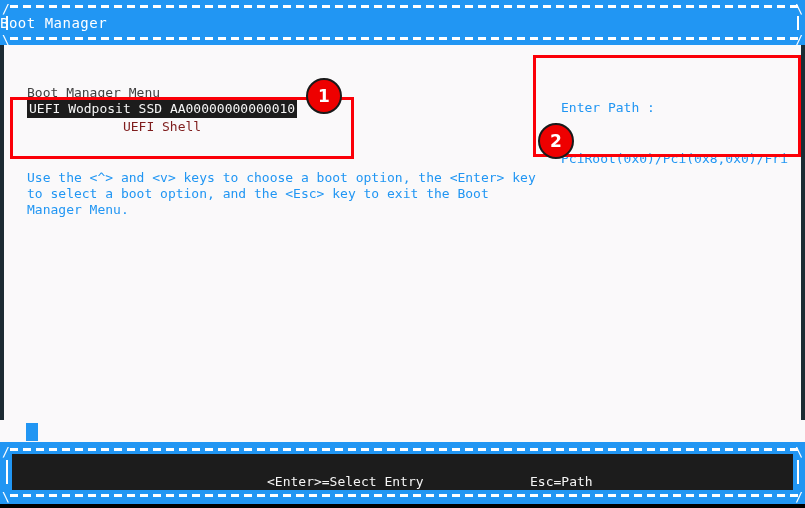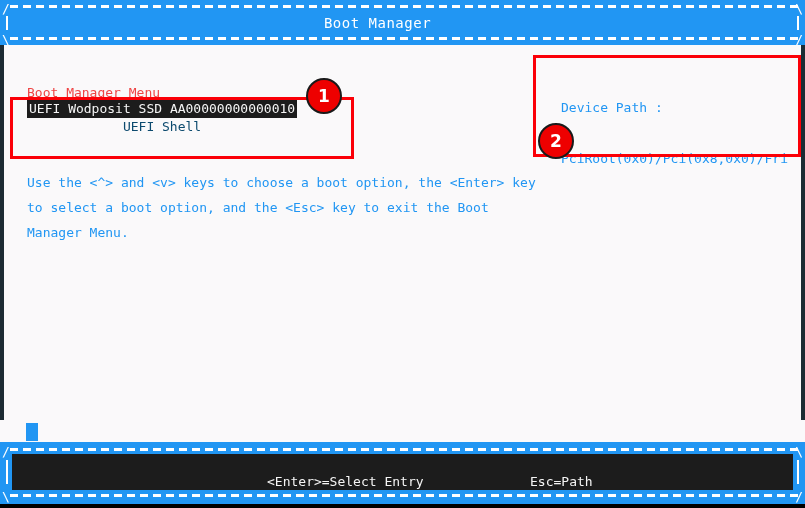--- a/index.html
+++ b/index.html
@@ -27,21 +27,20 @@
     width: 805px;
     height: 45px;
     background: #2196f3;
     overflow: hidden;
   }
   .title-text {
     position: absolute;
     left: 0;
     top: 15px;
     width: 755px;
-    text-align: center;
     color: #ffffff;
     font-size: 14px;
     line-height: 16px;
     letter-spacing: 0.5px;
     white-space: pre;
   }
   .tb-dash {
     position: absolute;
     left: 10px;
     width: 788px;
@@ -95,50 +94,50 @@
     top: 45px;
     width: 4px;
     height: 375px;
     background: #1c2b33;
   }
 
   .menu-heading {
     position: absolute;
     left: 27px;
     top: 85px;
-    color: #ef4444;
+    color: #404040;
     font-size: 13px;
     line-height: 16px;
     white-space: pre;
   }
   .boot-list {
     position: absolute;
     left: 27px;
     top: 100px;
     text-align: center;
   }
   .boot-item {
     font-size: 13px;
     line-height: 16px;
     white-space: pre;
-    color: #0c4a6e;
+    color: #7f1d1d;
     padding: 1px 2px;
   }
   .boot-item.selected {
     background: #1c1c1c;
     color: #f5f5f5;
   }
   .help-text {
     position: absolute;
     left: 27px;
     top: 170px;
     width: 520px;
     color: #2196f3;
     font-size: 13px;
-    line-height: 25px;
+    line-height: 16px;
     white-space: pre-wrap;
   }
   .device-path {
     position: absolute;
     left: 561px;
     top: 65px;
     width: 240px;
     color: #2196f3;
     font-size: 13px;
     line-height: 17px;
@@ -291,21 +290,21 @@
   <div class="menu-heading">Boot Manager Menu</div>
 
   <div class="boot-list">
     <div class="boot-item selected">UEFI Wodposit SSD AA00000000000010</div>
     <div class="boot-item">UEFI Shell</div>
   </div>
 
   <div class="help-text">Use the &lt;^&gt; and &lt;v&gt; keys to choose a boot option, the &lt;Enter&gt; key to select a boot option, and the &lt;Esc&gt; key to exit the Boot Manager Menu.</div>
 
   <div class="device-path">
-    <div>Device Path :</div>
+    <div>Enter Path :</div>
     <div>PciRoot(0x0)/Pci(0x8,0x0)/Fri</div>
   </div>
 
   <div class="cursor-line"></div>
   <div class="cursor-text">0H</div>
   <div class="cursor-block"></div>
 
   <div class="bottombar">
     <div class="bb-dash top"></div>
     <div class="bb-dash bottom"></div>

